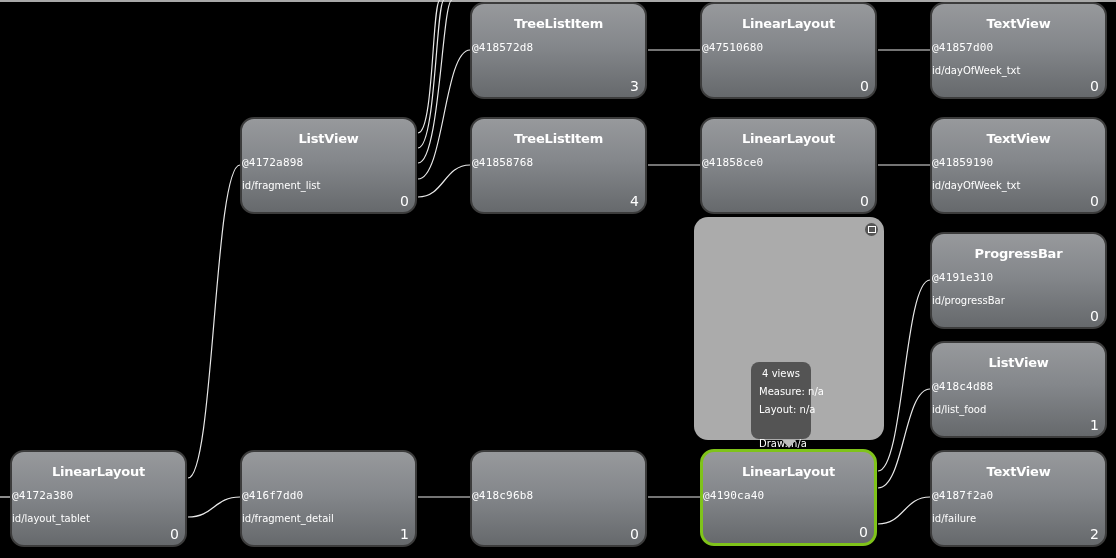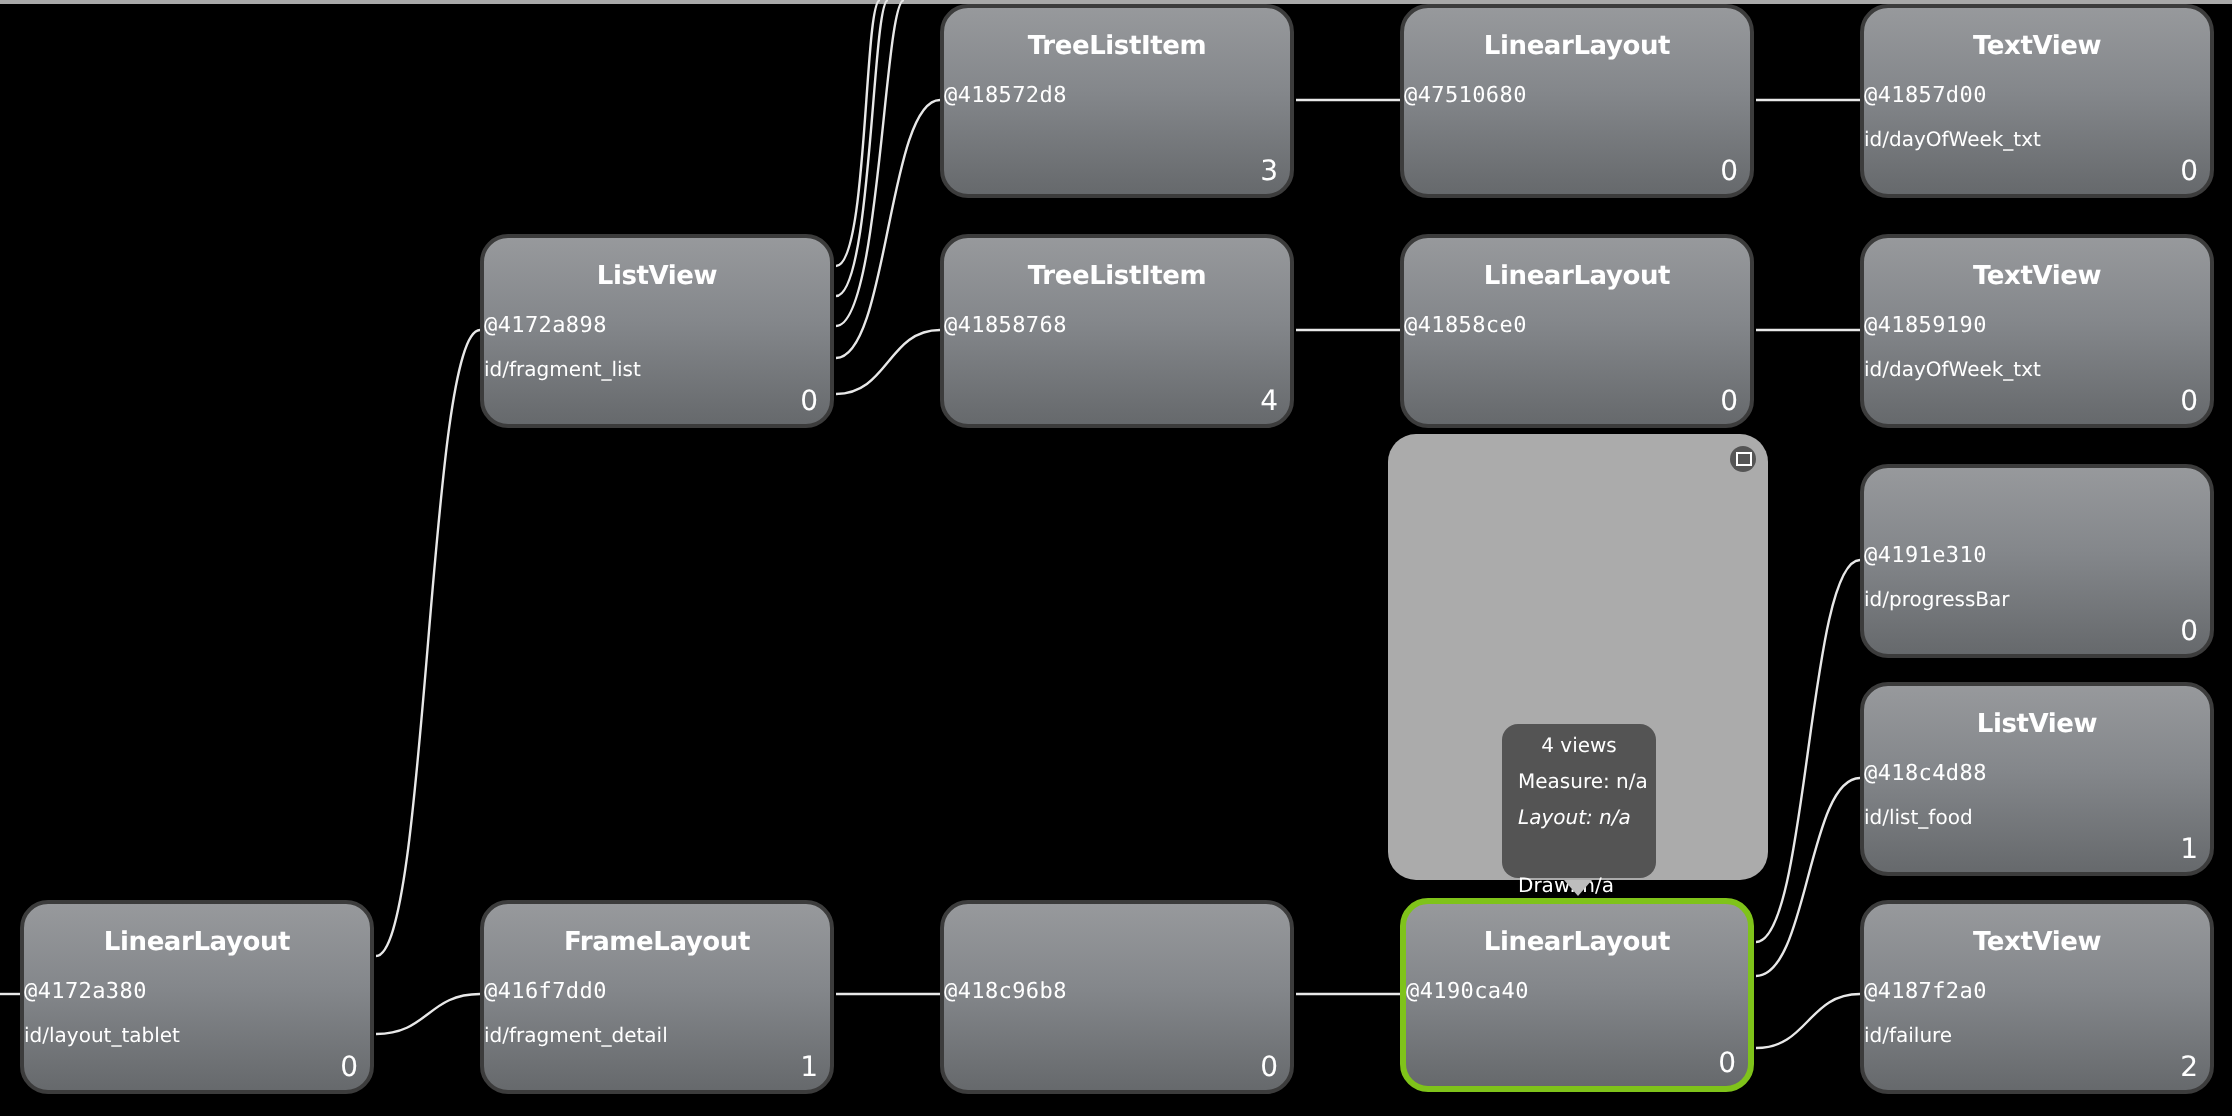--- a/index.html
+++ b/index.html
@@ -57,21 +57,21 @@
     position: absolute; right: 6px; top: 6px;
     width: 13px; height: 13px; border-radius: 50%;
     background: #555555;
     display: flex; align-items: center; justify-content: center;
   }
   .preview .expand-btn span {
     width: 6px; height: 5px; border: 1px solid #ffffff; display: block;
   }
   .tooltip {
     position: absolute; left: 751px; top: 362px;
-    width: 77px; height: 77px;
+    width: 60px; height: 77px;
     background: #545454;
     border-radius: 8px;
     color: #ffffff;
     font-size: 10px;
     font-family: "DejaVu Sans", sans-serif;
   }
   .tooltip .line { position: absolute; left: 8px; white-space: nowrap; }
   .tooltip .views { left: 0; right: 0; text-align: center; top: 6px; }
   .tooltip-arrow {
     position: absolute; left: 782px; top: 440px;
@@ -146,45 +146,45 @@
 </div>
 
 <div class="preview">
   <div class="expand-btn">
       <span></span>
     </div>
 </div>
 <div class="tooltip">
   <div class="line views">4 views</div>
   <div class="line" style="top:24px;">Measure: n/a</div>
-  <div class="line" style="top:42px;font-style:italic;">Layout: n/a</div>
+  <div class="line" style="top:42px;">Layout: n/a</div>
   <div class="line" style="top:76px;">Draw: n/a</div>
 </div>
 <div class="tooltip-arrow"></div>
 
 <div class="node" style="left:930px; top:232px;">
+  <div class="title">ProgressBar</div>
   <div class="hash">@4191e310</div>
   <div class="vid">id/progressBar</div>
   <div class="count">0</div>
 </div>
 <div class="node" style="left:930px; top:341px;">
   <div class="title">ListView</div>
   <div class="hash">@418c4d88</div>
   <div class="vid">id/list_food</div>
   <div class="count">1</div>
 </div>
 
 <div class="node" style="left:10px; top:450px;">
   <div class="title">LinearLayout</div>
   <div class="hash">@4172a380</div>
   <div class="vid">id/layout_tablet</div>
   <div class="count">0</div>
 </div>
 <div class="node" style="left:240px; top:450px;">
-  <div class="title">FrameLayout</div>
   <div class="hash">@416f7dd0</div>
   <div class="vid">id/fragment_detail</div>
   <div class="count">1</div>
 </div>
 <div class="node" style="left:470px; top:450px;">
   <div class="hash">@418c96b8</div>
   <div class="count">0</div>
 </div>
 <div class="node selected" style="left:700px; top:449px;">
   <div class="title">LinearLayout</div>

